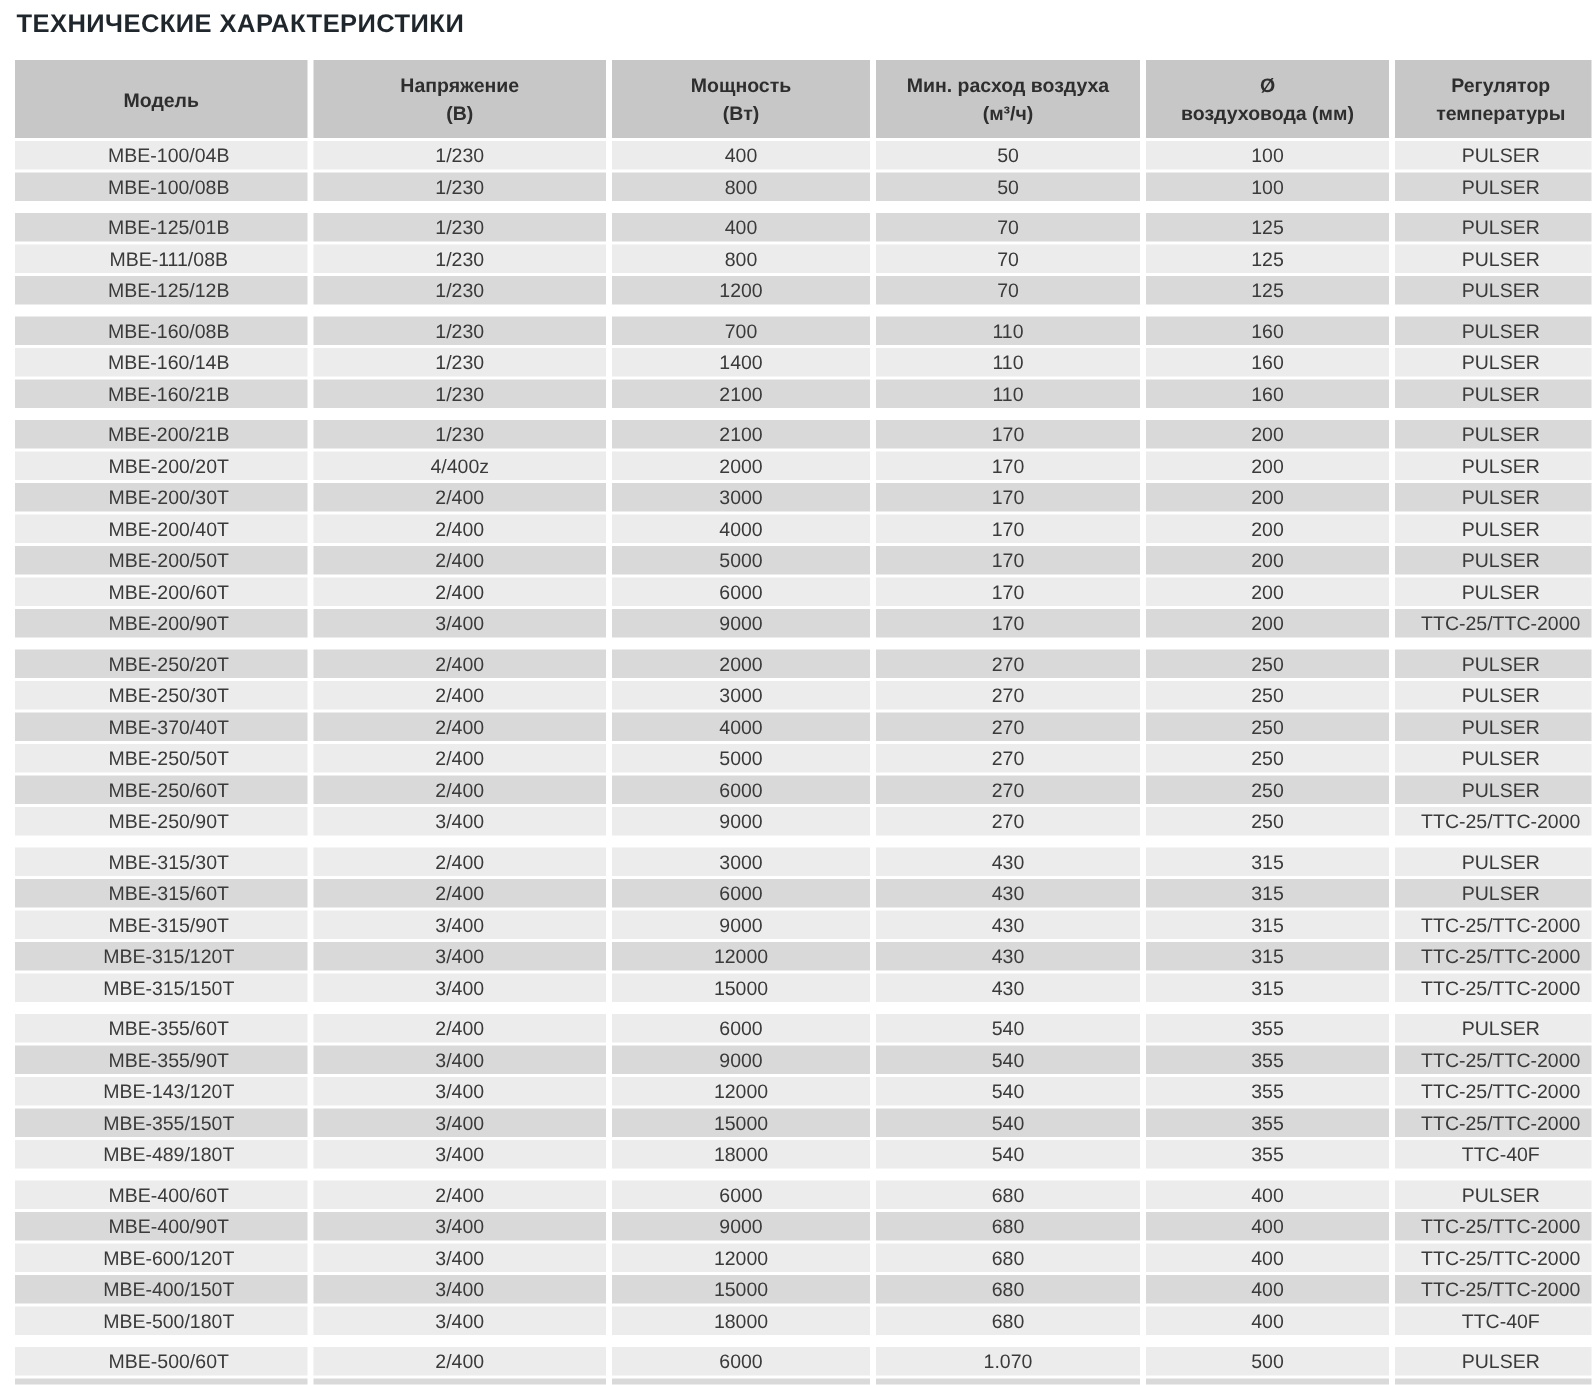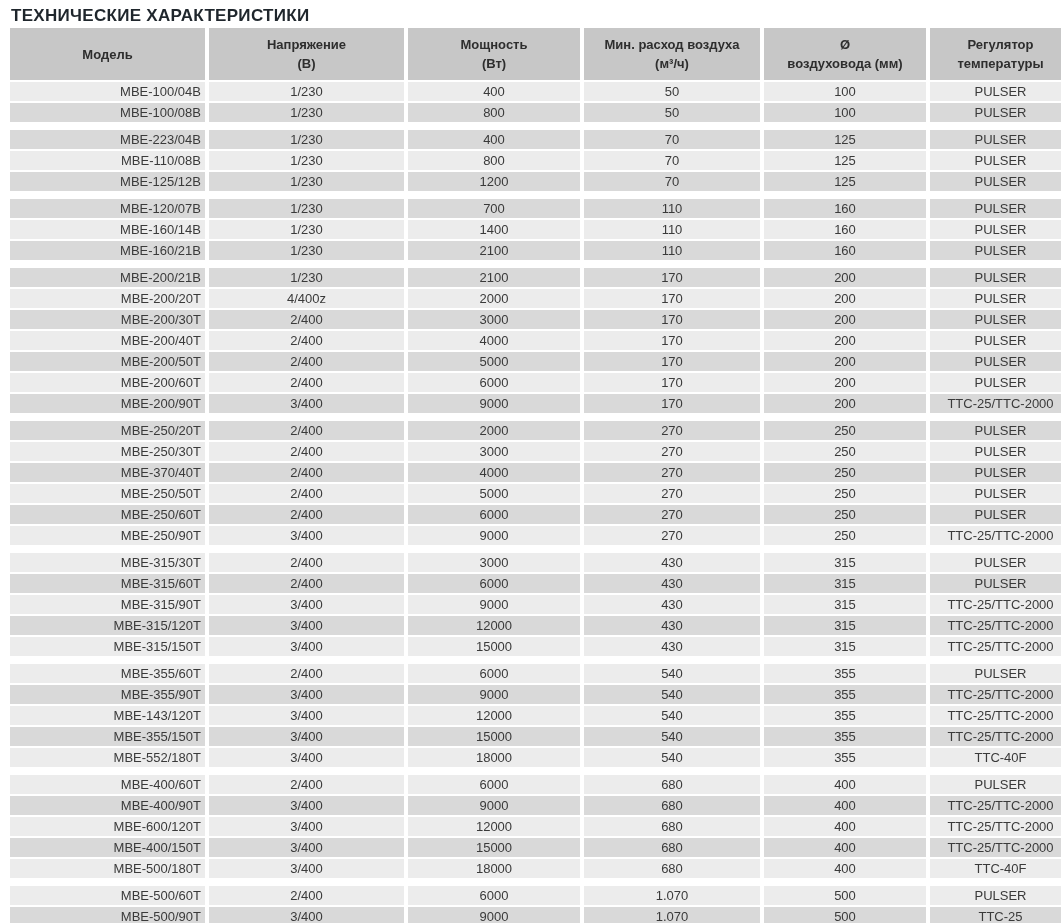--- a/index.html
+++ b/index.html
@@ -13,21 +13,21 @@
     height: 923px;
     box-sizing: border-box;
     padding: 4px 10px 0 10px;
     overflow: hidden;
   }
   .page-title {
     font-size: 17px;
     font-weight: bold;
     letter-spacing: 0.3px;
     color: #1f262c;
-    margin: 2px 0 0 1px;
+    margin: 2px 0 12px 1px;
   }
   table.spec-table {
     border-collapse: separate;
     border-spacing: 4px 2px;
     margin-left: -4px;
     width: 1049px;
     table-layout: fixed;
   }
   table.spec-table td, table.spec-table th {
     font-size: 13px;
@@ -43,21 +43,21 @@
     font-weight: bold;
     color: #2e2e2e;
     height: 48px;
     line-height: 19px;
     padding: 2px 4px;
   }
   table.spec-table td {
     height: 19px;
   }
   tr.data-row td.model-cell {
-    text-align: right;
+    text-align: center;
     padding-left: 14px;
   }
   tr.row-light td { background: #ececec; }
   tr.row-dark  td { background: #d9d9d9; }
   tr.sep-row td {
     background: transparent;
     height: 4px;
     padding: 0;
   }
 </style>
@@ -116,48 +116,48 @@
         <td>1/230</td>
         <td>800</td>
         <td>50</td>
         <td>100</td>
         <td>PULSER</td>
       </tr>
       <tr class="sep-row">
         <td colspan="6"></td>
       </tr>
       <tr class="data-row row-dark">
-        <td class="model-cell">MBE-223/04B</td>
+        <td class="model-cell">MBE-125/01B</td>
         <td>1/230</td>
         <td>400</td>
         <td>70</td>
         <td>125</td>
         <td>PULSER</td>
       </tr>
       <tr class="data-row row-light">
-        <td class="model-cell">MBE-110/08B</td>
+        <td class="model-cell">MBE-111/08B</td>
         <td>1/230</td>
         <td>800</td>
         <td>70</td>
         <td>125</td>
         <td>PULSER</td>
       </tr>
       <tr class="data-row row-dark">
         <td class="model-cell">MBE-125/12B</td>
         <td>1/230</td>
         <td>1200</td>
         <td>70</td>
         <td>125</td>
         <td>PULSER</td>
       </tr>
       <tr class="sep-row">
         <td colspan="6"></td>
       </tr>
       <tr class="data-row row-dark">
-        <td class="model-cell">MBE-120/07B</td>
+        <td class="model-cell">MBE-160/08B</td>
         <td>1/230</td>
         <td>700</td>
         <td>110</td>
         <td>160</td>
         <td>PULSER</td>
       </tr>
       <tr class="data-row row-light">
         <td class="model-cell">MBE-160/14B</td>
         <td>1/230</td>
         <td>1400</td>
@@ -355,21 +355,21 @@
       </tr>
       <tr class="data-row row-dark">
         <td class="model-cell">MBE-355/150T</td>
         <td>3/400</td>
         <td>15000</td>
         <td>540</td>
         <td>355</td>
         <td>TTC-25/TTC-2000</td>
       </tr>
       <tr class="data-row row-light">
-        <td class="model-cell">MBE-552/180T</td>
+        <td class="model-cell">MBE-489/180T</td>
         <td>3/400</td>
         <td>18000</td>
         <td>540</td>
         <td>355</td>
         <td>TTC-40F</td>
       </tr>
       <tr class="sep-row">
         <td colspan="6"></td>
       </tr>
       <tr class="data-row row-light">

